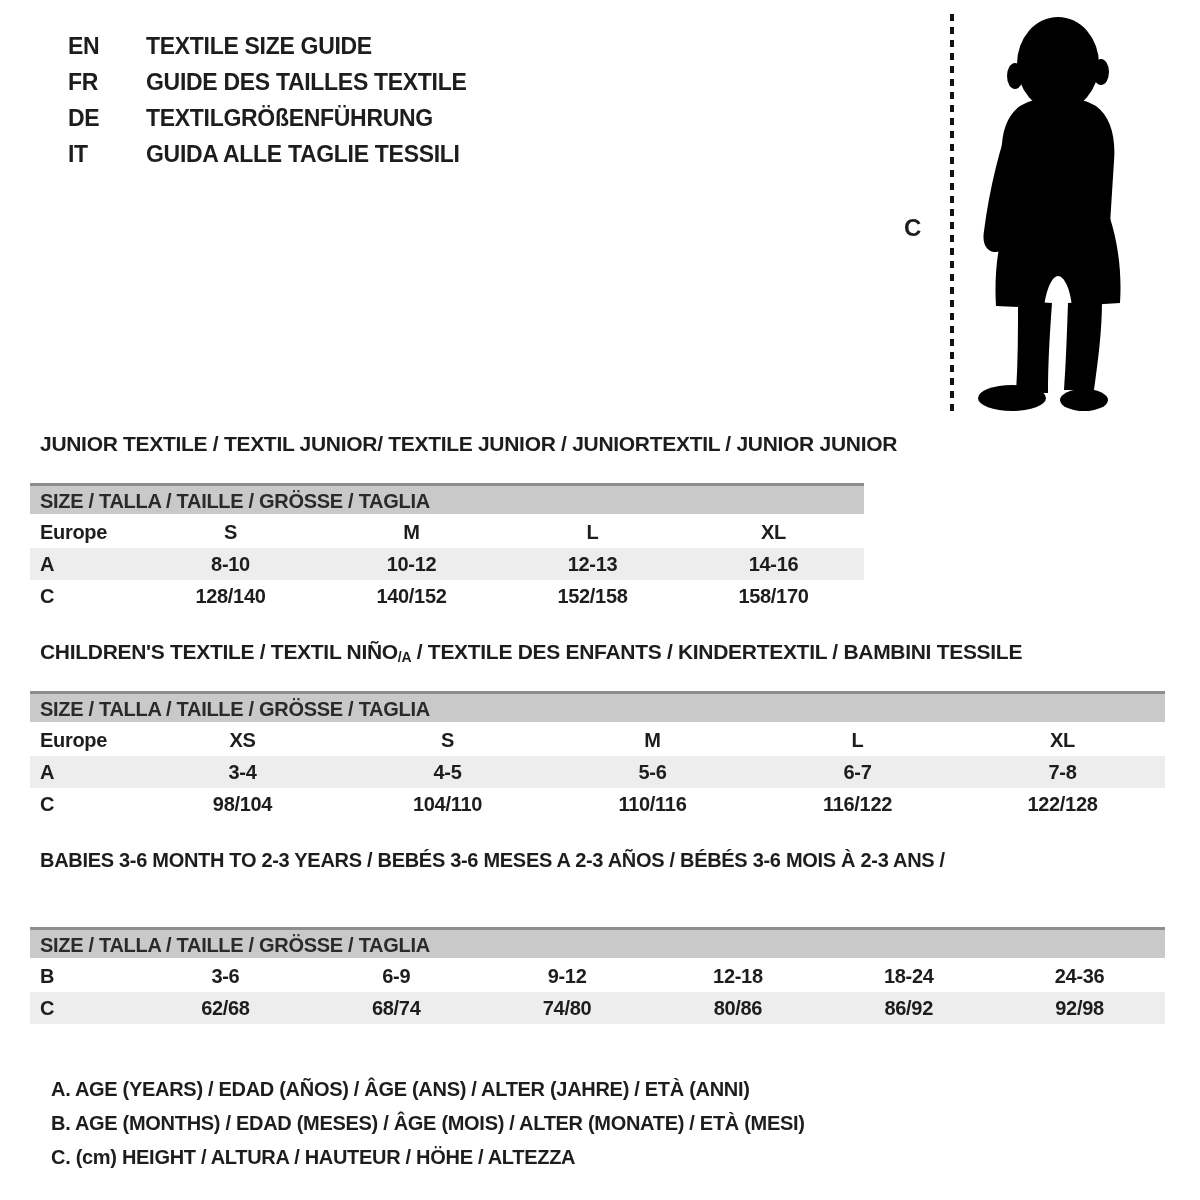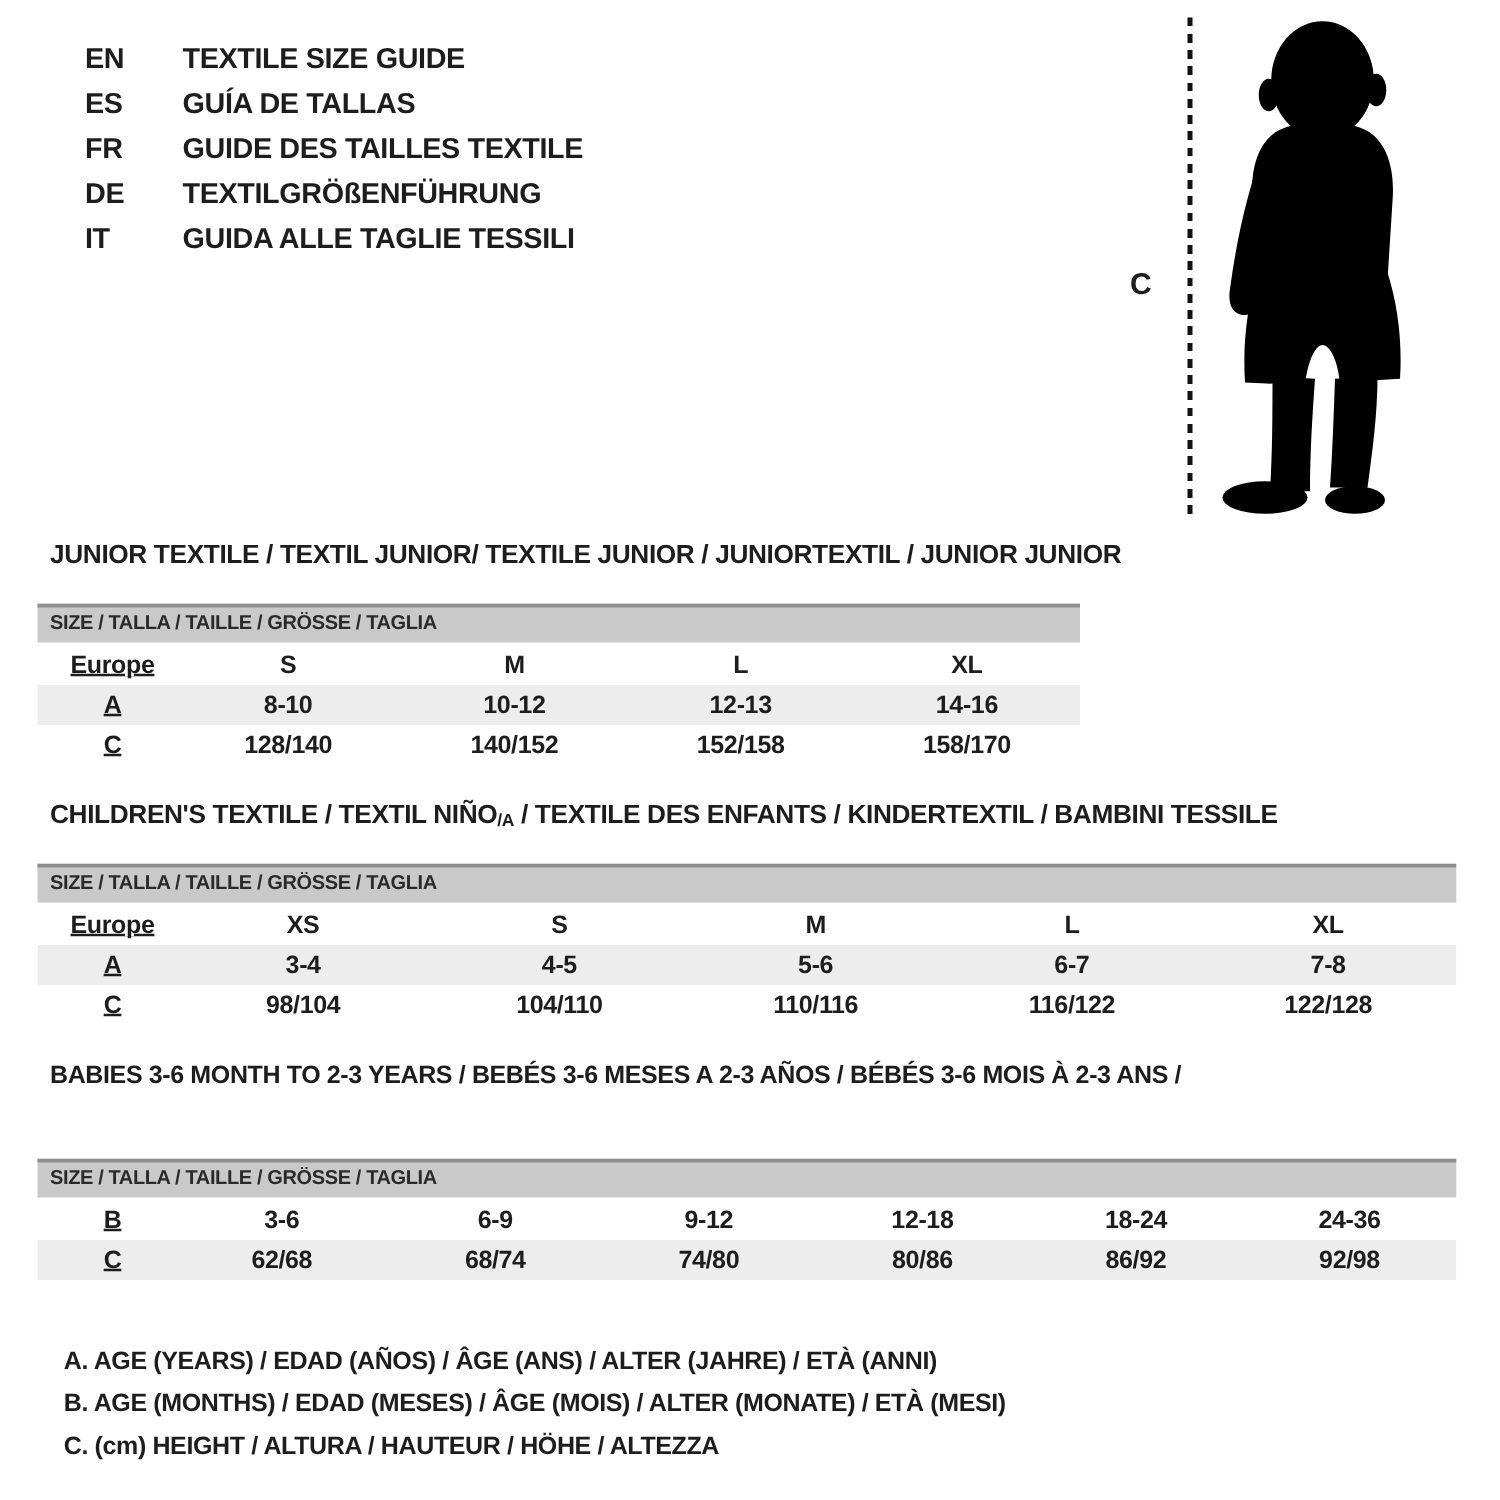--- a/index.html
+++ b/index.html
@@ -34,45 +34,41 @@
   .sub{font-size:14px;vertical-align:-3px;}
   .babies-title{font-size:20px;line-height:35px;white-space:nowrap;}
 
   
   .stable{box-sizing:border-box;}
   .tbar{
     box-sizing:border-box;
     height:31px;
     background:#c9c9c9;
     border-top:3px solid #8e8e8e;
-    font-size:16px;
+    font-size:20px;
     color:#2a2a2a;
     padding:4px 0 0 10px;
   }
   .trows{margin-top:2px;}
   .trow{display:grid;height:32px;align-items:center;font-size:20px;}
   .trows .trow:nth-child(2){background:#ededed;}
   .tcell{text-align:center;white-space:nowrap;}
-  .tcell.first{text-align:center;padding-left:10px;text-decoration:underline;}
+  .tcell.first{text-align:left;padding-left:10px;}
 
   
   .legend{left:51px;top:1072px;}
   .legend-line{font-size:20px;line-height:34px;white-space:nowrap;}
 </style>
 </head>
 <body>
 
 <div class="abs lang-list" id="langList">
     <div class="lang-row">
       <span class="lang-code">EN</span>
       <span class="lang-label">TEXTILE SIZE GUIDE</span>
-    </div>
-    <div class="lang-row">
-      <span class="lang-code">ES</span>
-      <span class="lang-label">GUÍA DE TALLAS</span>
     </div>
     <div class="lang-row">
       <span class="lang-code">FR</span>
       <span class="lang-label">GUIDE DES TAILLES TEXTILE</span>
     </div>
     <div class="lang-row">
       <span class="lang-code">DE</span>
       <span class="lang-label">TEXTILGRÖßENFÜHRUNG</span>
     </div>
     <div class="lang-row">

